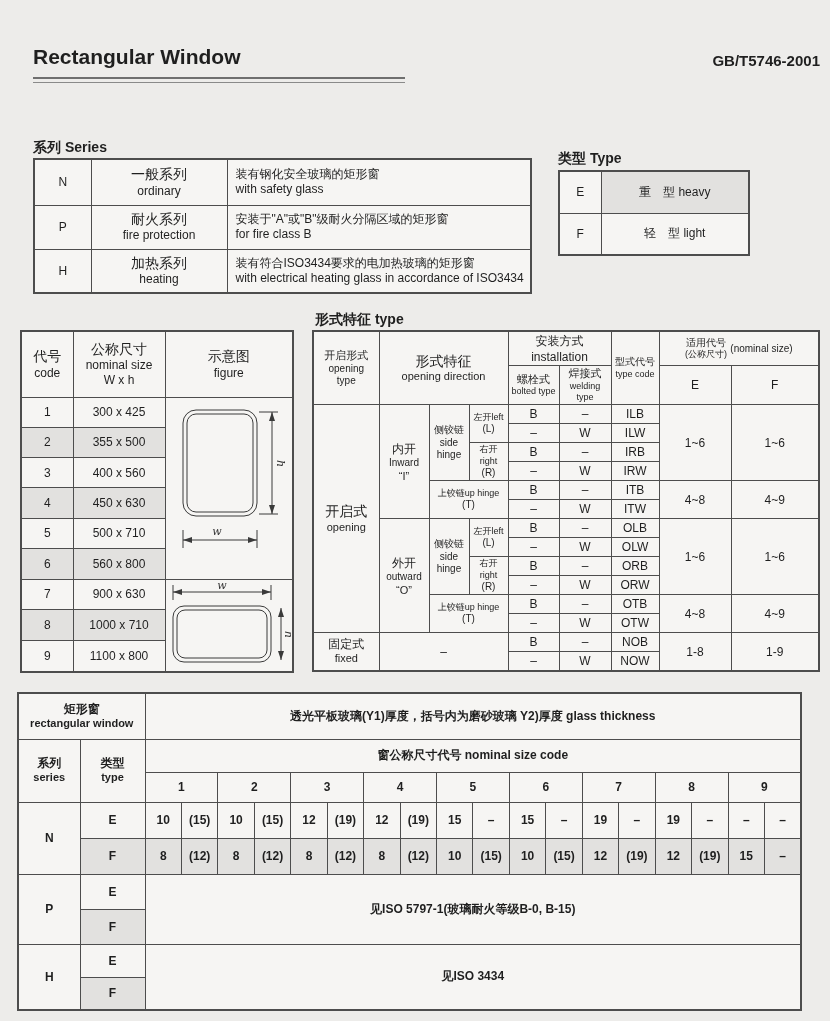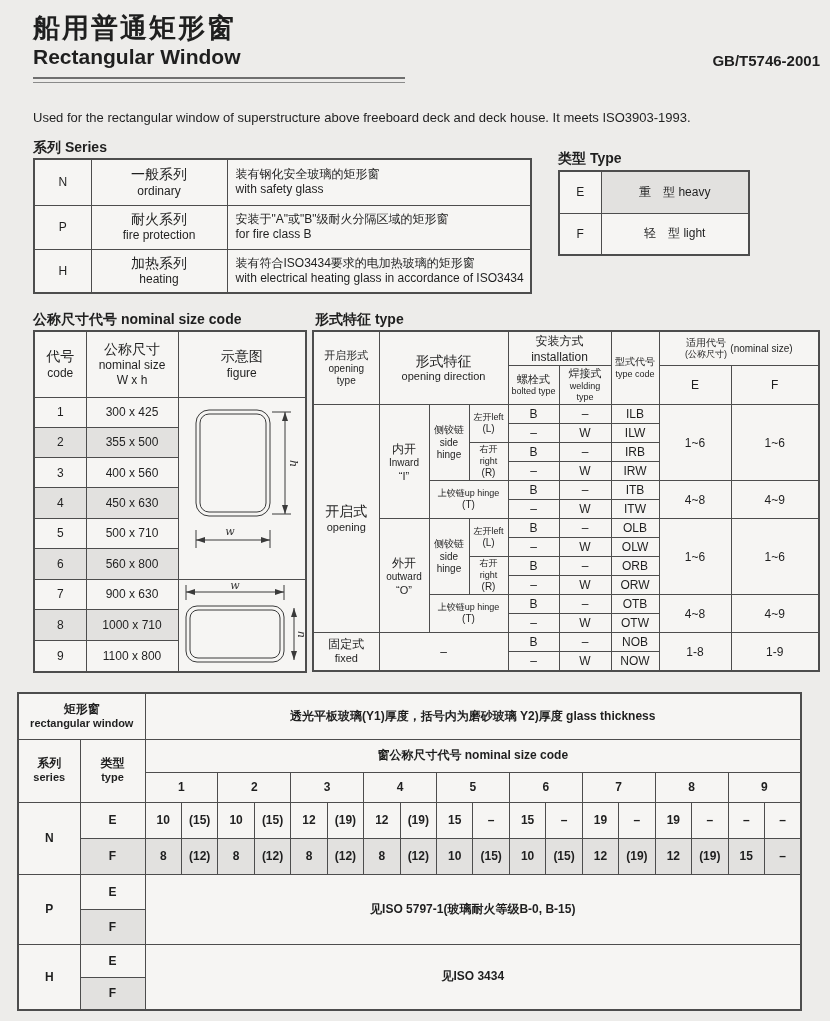--- a/index.html
+++ b/index.html
@@ -31,25 +31,23 @@
   .flexcol{display:flex; flex-direction:column; justify-content:space-around; height:100%;}
   svg text{font-family:"DejaVu Serif",serif; font-style:italic; font-size:11px; fill:#333;}
   svg line, svg rect{stroke:#3a3a3a; stroke-width:1; fill:none;}
   svg polygon{fill:#3a3a3a; stroke:none;}
 </style>
 </head>
 <body>
 
 <div class="page">
 
-  <div class="abs title-zh">船用普通矩形窗</div>
   <div class="abs title-en">Rectangular Window</div>
   <div class="abs title-underline"></div>
   <div class="abs std">GB/T5746-2001</div>
-  <div class="abs intro-en">Used for the rectangular window of superstructure above freeboard deck and deck house. It meets ISO3903-1993.</div>
 
   <div class="abs sec-label" style="left:33px; top:139px;">系列 Series</div>
   <table class="t abs" style="left:33px; top:158px; width:497px;">
     <colgroup>
         <col style="width:57px">
         <col style="width:136px">
         <col style="width:304px">
       </colgroup>
     <tbody>
         <tr style="height:46px">
@@ -99,22 +97,21 @@
       <td class="fs13">E</td>
       <td class="shade fs13">重　型  heavy</td>
     </tr>
     <tr style="height:42px">
       <td class="fs13">F</td>
       <td class="fs13">轻　型  light</td>
     </tr>
   </tbody>
     </table>
 
-  <div class="abs sec-label" style="left:33px; top:311px;">公称尺寸代号 nominal size code</div>
-  <table class="t abs" style="left:33px; top:330px; width:272px;">
+  <table class="t abs" style="left:20px; top:330px; width:272px;">
     <colgroup>
         <col style="width:52px">
         <col style="width:92px">
         <col style="width:128px">
       </colgroup>
     <tbody>
         <tr style="height:66px">
       <td>
         <div class="fs13 ln">代号</div>
         <div class="ln">code</div>

